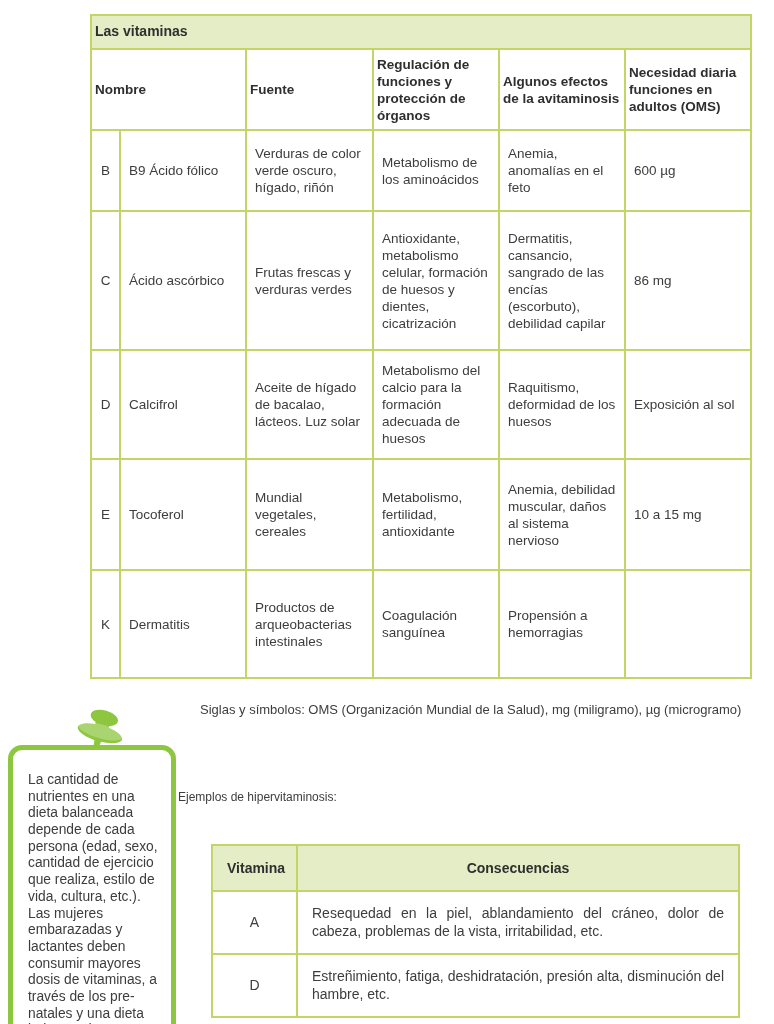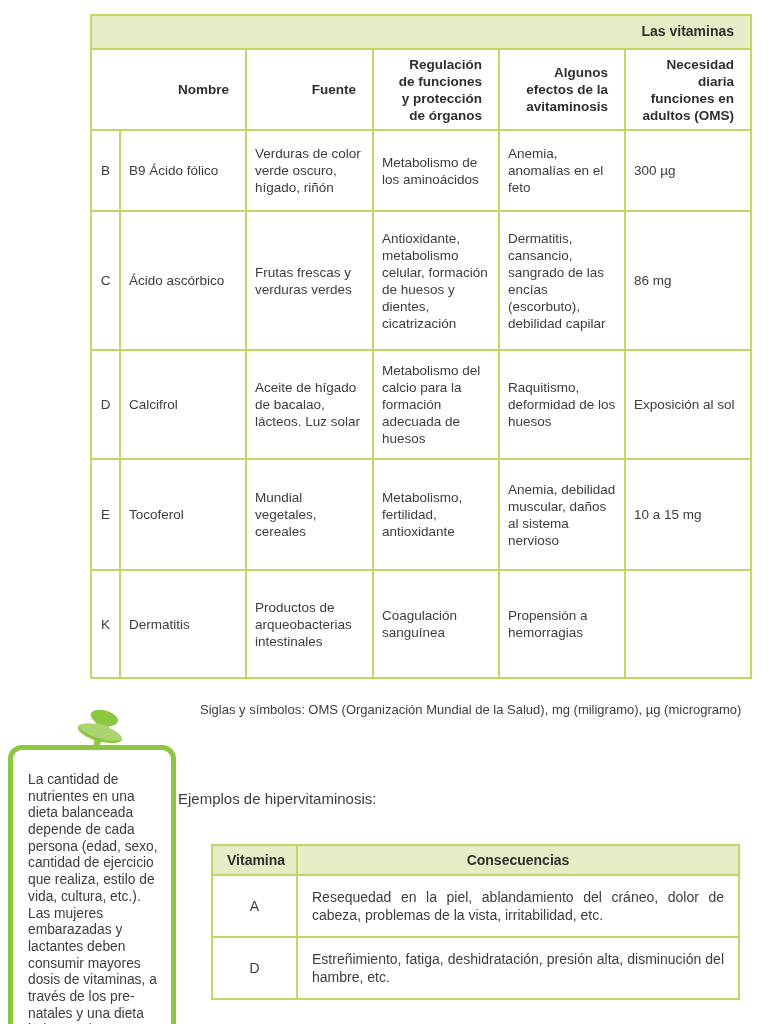--- a/index.html
+++ b/index.html
@@ -4,41 +4,41 @@
 <style>
   html,body{margin:0;padding:0;background:#ffffff;}
   .page{position:relative;width:774px;height:1024px;background:#ffffff;overflow:hidden;
         font-family:"Liberation Sans", sans-serif;color:#3d3d3d;}
 
   
   table.vit{position:absolute;left:90px;top:14px;width:660px;border-collapse:collapse;
             table-layout:fixed;font-size:13.5px;line-height:1.26;}
   table.vit td, table.vit th{border:2px solid #c3d566;vertical-align:middle;
             padding:6px 8px;text-align:left;font-weight:normal;overflow:hidden;}
-  table.vit th{font-weight:bold;text-align:right;padding:4px 16px;color:#2f2f2f;}
+  table.vit th{font-weight:bold;text-align:left;padding:4px 3px;color:#2f2f2f;}
   table.vit tr.title-row th{background:#e4edc6;height:24px;font-size:14px;}
   table.vit tr.head-row{height:81px;}
   table.vit td.letter{text-align:center;padding:2px 1px;}
   tr.r-b{height:81px;} tr.r-c{height:139px;} tr.r-d{height:109px;}
   tr.r-e{height:111px;} tr.r-k{height:108px;}
 
   
   .caption{position:absolute;left:200px;top:702px;font-size:13px;color:#3d3d3d;white-space:nowrap;}
 
   
   .note{position:absolute;left:8px;top:745px;width:130px;min-height:226px;
         border:5px solid #8dc63f;border-radius:14px;background:#ffffff;
         padding:22px 13px 14px 15px;font-size:13.8px;line-height:1.21;color:#3d3d3d;}
   .pin{position:absolute;left:52px;top:706px;width:92px;height:72px;}
 
   
-  .hyper-intro{position:absolute;left:178px;top:790px;font-size:15px;color:#3d3d3d;}
+  .hyper-intro{position:absolute;left:178px;top:790px;font-size:12px;color:#3d3d3d;}
   table.hyper{position:absolute;left:211px;top:844px;width:527px;border-collapse:collapse;
               table-layout:fixed;font-size:14px;line-height:1.32;}
-  table.hyper td, table.hyper th{border:2px solid #c3d566;vertical-align:middle;padding:4px 14px;}
+  table.hyper td, table.hyper th{border:2px solid #c3d566;vertical-align:middle;padding:12px 14px;}
   table.hyper th{background:#e4edc6;font-weight:bold;text-align:center;height:20px;color:#2f2f2f;}
   table.hyper td.vletter{text-align:center;padding:2px;}
   table.hyper td.cons{text-align:justify;}
   table.hyper tr.hrow{height:62px;}
 </style>
 </head>
 <body>
 
 <div class="page">
 
@@ -62,21 +62,21 @@
         <th>Algunos efectos de la avitaminosis</th>
         <th>Necesidad diaria funciones en adultos (OMS)</th>
       </tr>
 
       <tr class="r-b">
         <td class="letter">B</td>
         <td>B9 Ácido fólico</td>
         <td>Verduras de color verde oscuro, hígado, riñón</td>
         <td>Metabolismo de los aminoácidos</td>
         <td>Anemia, anomalías en el feto</td>
-        <td>300 µg</td>
+        <td>600 µg</td>
       </tr>
       <tr class="r-c">
         <td class="letter">C</td>
         <td>Ácido ascórbico</td>
         <td>Frutas frescas y verduras verdes</td>
         <td>Antioxidante, metabolismo celular, formación de huesos y dientes, cicatrización</td>
         <td>Dermatitis, cansancio, sangrado de las encías (escorbuto), debilidad capilar</td>
         <td>86 mg</td>
       </tr>
       <tr class="r-d">

